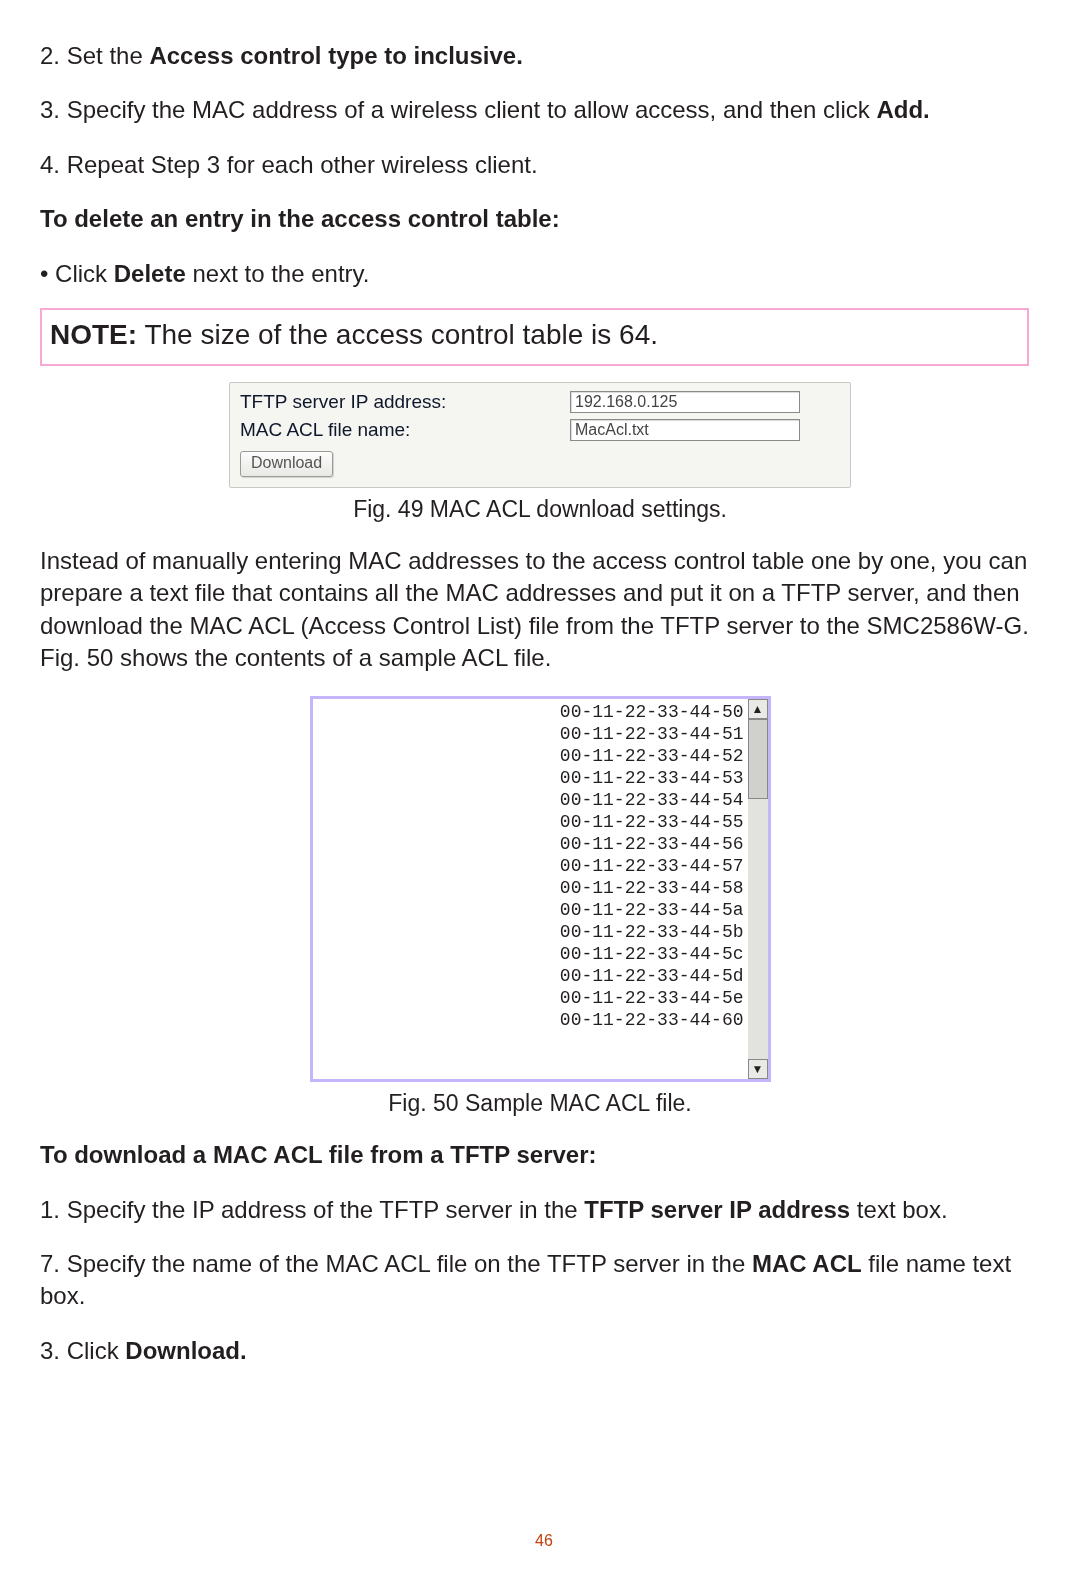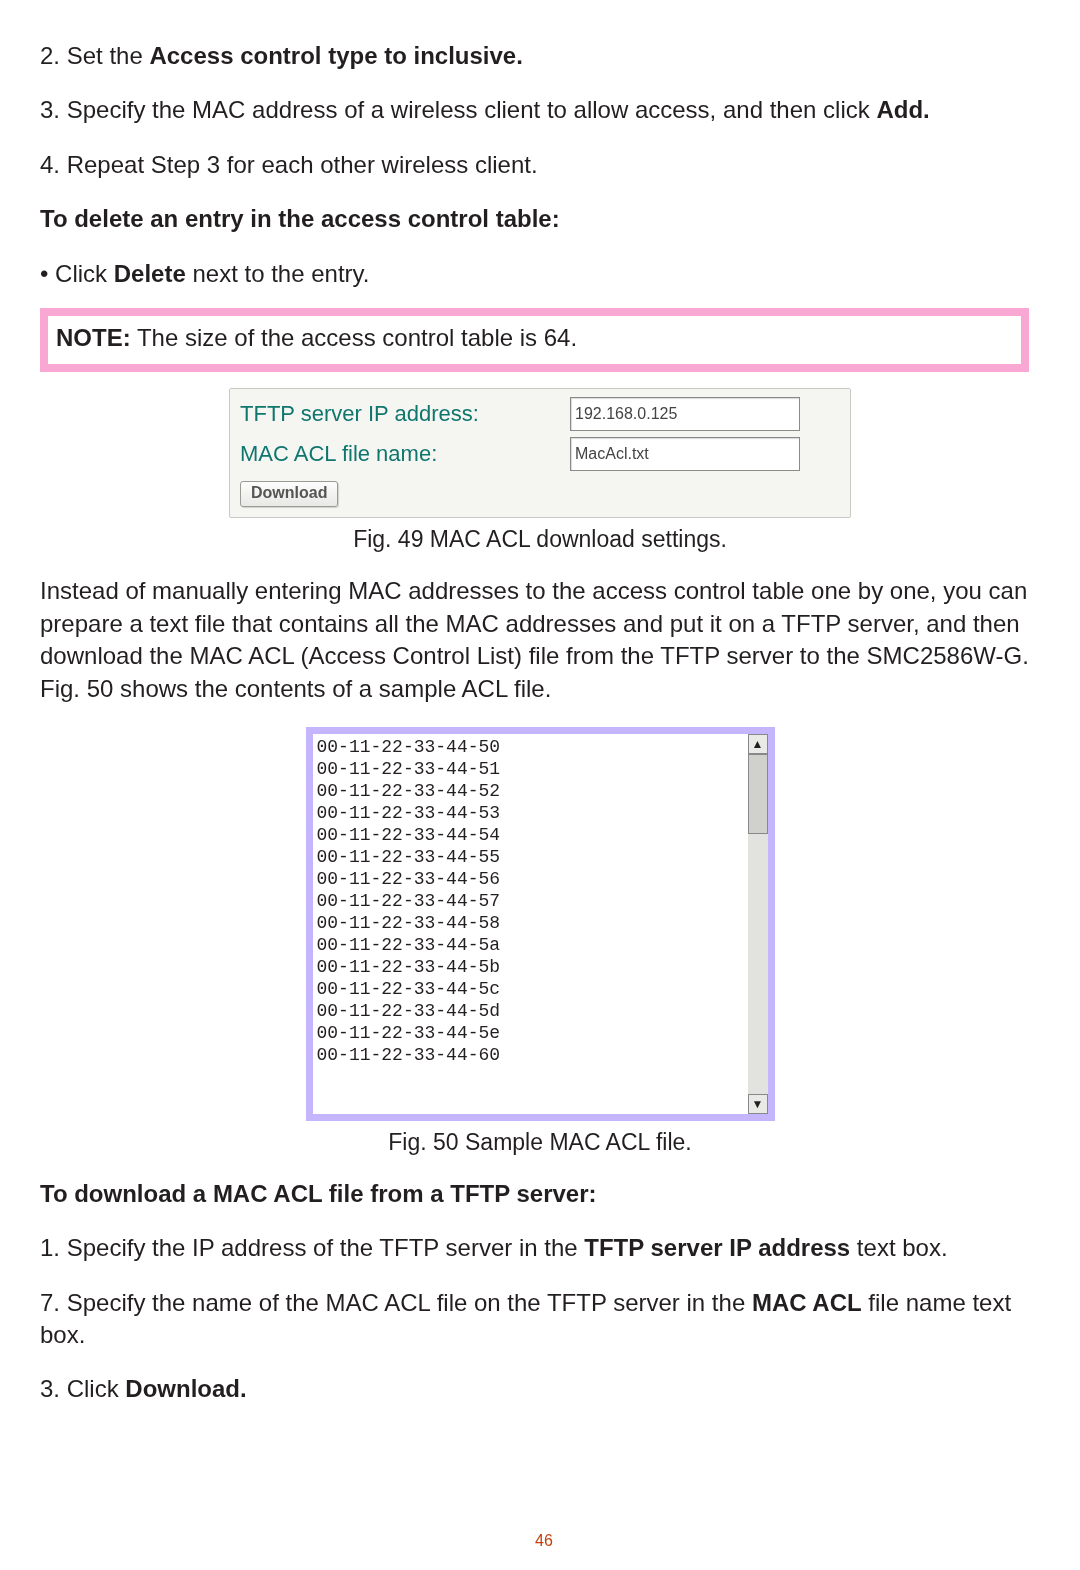--- a/index.html
+++ b/index.html
@@ -26,85 +26,85 @@
     line-height: 1.35;
     margin: 0 0 22px 0;
   }
   .bold { font-weight: 700; }
   .bullet {
     font-size: 24px;
     line-height: 1.35;
     margin: 0 0 18px 0;
   }
   .note-box {
-    border: 8px solid #f9a8d4;
+    border: 2px solid #f9a8d4;
     padding: 6px 8px 10px 8px;
     margin: 0 11px 16px 0;
-    font-size: 24px;
+    font-size: 28px;
     line-height: 1.35;
   }
   
   .fig49-outer {
     width: 622px;
     margin: 0 auto 8px auto;
     background: #f5f5f2;
     border: 1px solid #c9c9c4;
     border-radius: 2px;
     padding: 8px 10px 10px 10px;
     box-sizing: border-box;
   }
   .fig49-row {
     display: flex;
     align-items: center;
     margin-bottom: 6px;
   }
   .fig49-label {
     width: 330px;
     font-family: Verdana, Arial, sans-serif;
-    font-size: 22px;
-    color: #0f766e;
+    font-size: 19px;
+    color: #0f172a;
   }
   .fig49-input {
     font-family: Arial, sans-serif;
     font-size: 16px;
     color: #444;
     width: 230px;
     height: 22px;
     border: 1px solid #8a8a86;
     background: #ffffff;
     box-shadow: inset 1px 1px 1px rgba(0,0,0,.15);
-    padding: 16px 4px;
+    padding: 4px 4px;
     box-sizing: border-box;
   }
   .fig49-btn {
     margin-top: 4px;
     font-family: Arial, sans-serif;
     font-size: 16px;
     color: #555;
     background: linear-gradient(#fdfdfd,#e8e8e4);
     border: 1px solid #9b9b96;
     border-radius: 3px;
     padding: 2px 10px 4px 10px;
     box-shadow: 1px 1px 1px rgba(0,0,0,.15);
     cursor: pointer;
-    font-weight: bold;
   }
   .fig-caption {
     text-align: center;
     font-size: 23px;
     margin: 0 0 22px 0;
   }
   
   .fig50-outer {
     width: 455px;
     height: 380px;
     margin: 0 auto 8px auto;
-    border: 7px solid #c4b5fd;
+    border: 3px solid #c4b5fd;
     display: flex;
     background: #fff;
+    text-align: right;
   }
   .fig50-list {
     flex: 1;
     padding: 2px 4px 0 4px;
     font-family: "Courier New", monospace;
     font-size: 18px;
     line-height: 22px;
     overflow: hidden;
     box-sizing: border-box;
   }

